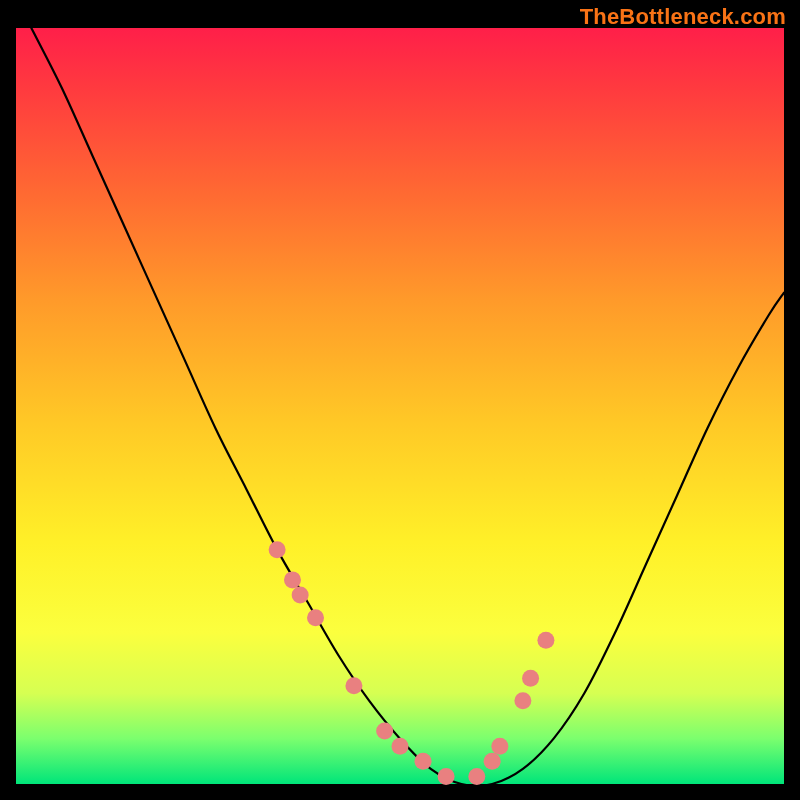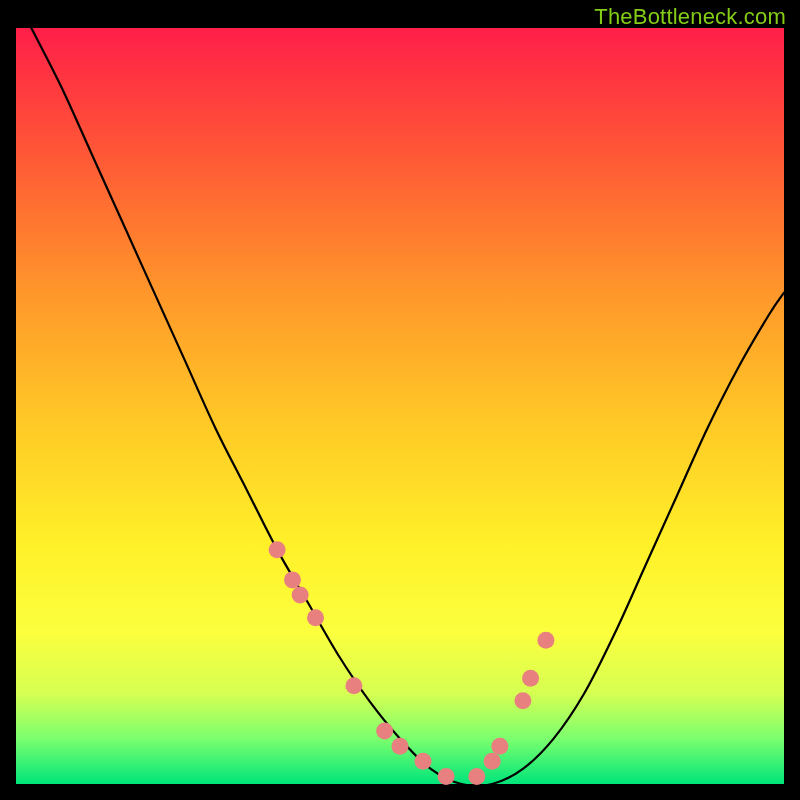--- a/index.html
+++ b/index.html
@@ -33,23 +33,23 @@
       #fff028 68%,
       #fbff3e 80%,
       #d6ff52 88%,
       #7bff6e 94%,
       #00e57a 100%);
   }
   .attribution {
     position: absolute;
     top: 4px;
     right: 14px;
-    color: #84cc16;
+    color: #f97316;
     font-size: 22px;
-    font-weight: 400;
+    font-weight: 700;
     letter-spacing: 0.2px;
   }
   svg.curve {
     position: absolute;
     left: 0;
     top: 0;
     width: 768px;
     height: 756px;
     overflow: visible;
   }

